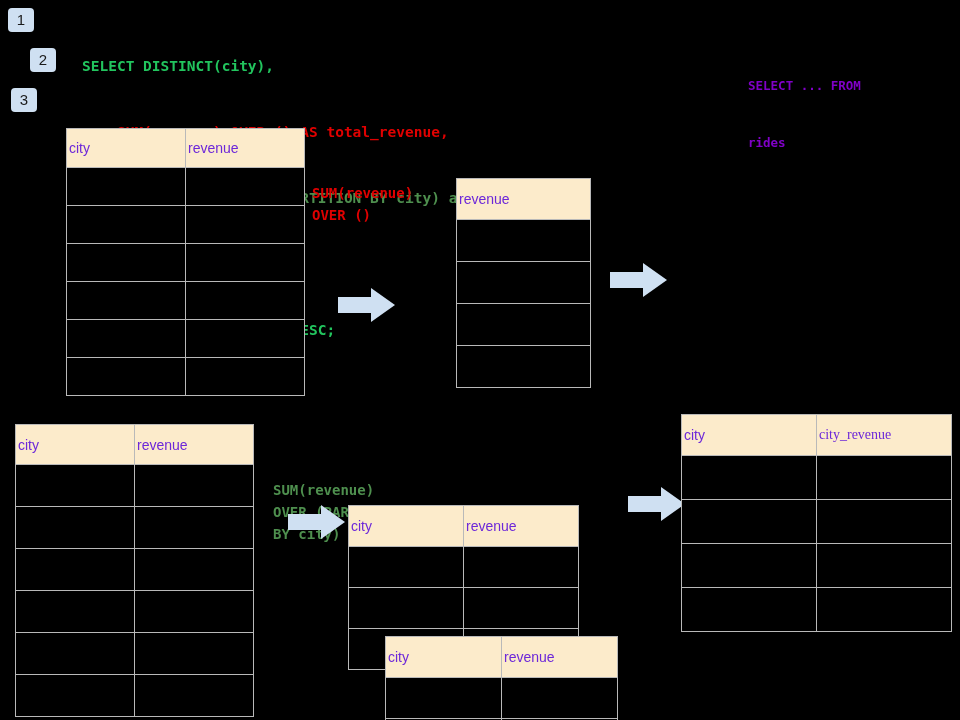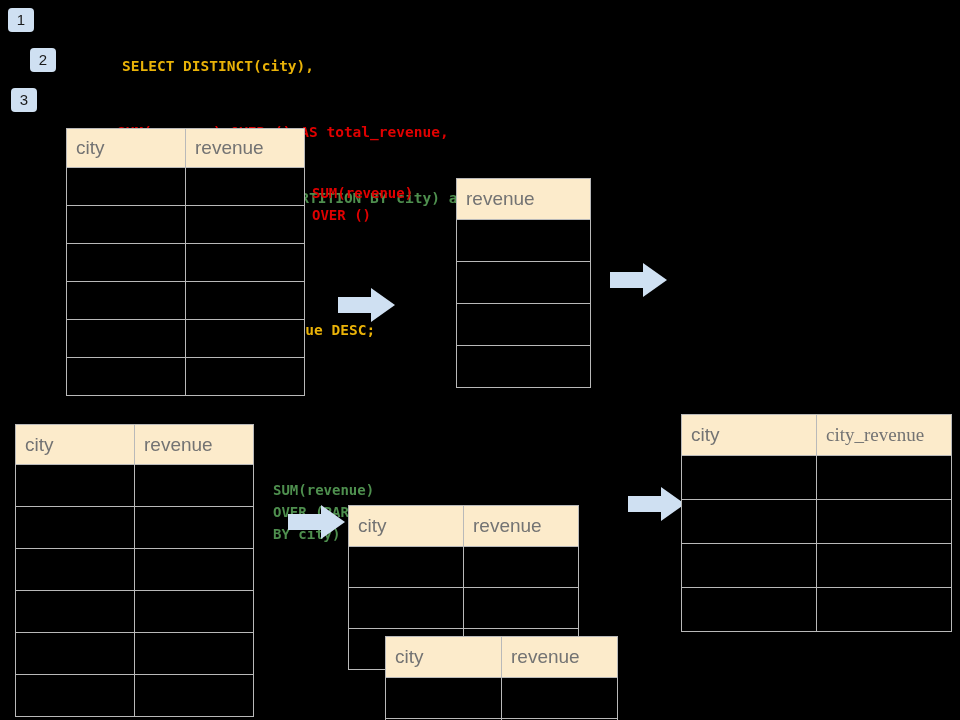--- a/index.html
+++ b/index.html
@@ -34,21 +34,21 @@
   .sql-block {
     position: absolute;
     font-family: "DejaVu Sans Mono", "Liberation Mono", monospace;
     font-size: 14.5px;
     font-weight: bold;
     line-height: 22px;
     white-space: pre;
     letter-spacing: 0px;
   }
   .sql-line { white-space: pre; }
-  .c-purple { color: #eab308; margin-left: 40px; }
+  .c-purple { color: #22c55e; }
   .c-red    { color: #e00000; }
   .c-green  { color: #4e8f4e; }
 
   .side-note {
     position: absolute;
     font-family: "DejaVu Sans Mono", "Liberation Mono", monospace;
     font-size: 12.5px;
     font-weight: bold;
     line-height: 19px;
     white-space: pre;
@@ -72,24 +72,24 @@
     table-layout: fixed;
     background: #000000;
   }
   .tbl td {
     border: 1px solid #b9b9b9;
     padding: 0;
     background: #000000;
   }
   .tbl td.hd {
     background: #fcebcb;
-    color: #737373;
+    color: #6d28d9;
     font-family: "Liberation Sans", sans-serif;
-    font-size: 19px;
-    padding: 0 0 0 9px;
+    font-size: 14px;
+    padding: 0 0 0 2px;
     vertical-align: middle;
     white-space: nowrap;
   }
 
   
   .arrow {
     position: absolute;
     width: 57px;
     height: 34px;
   }
@@ -122,20 +122,24 @@
   <div class="step-badge" style="left:11px; top:88px;">3</div>
 
   <div class="sql-block" style="left:82px; top:11px;">
     <div class="sql-line c-purple">SELECT DISTINCT(city),</div>
     <div class="sql-line c-red">    SUM(revenue) OVER () AS total_revenue,</div>
     <div class="sql-line c-green">    SUM(revenue) OVER (PARTITION BY city) as city_revenue</div>
     <div class="sql-line c-purple">  FROM rides</div>
     <div class="sql-line c-purple">  ORDER by city_revenue DESC;</div>
   </div>
 
+  <div class="side-note" style="left:748px; top:38px;">
+    <div>SELECT ... FROM</div>
+    <div>rides</div>
+  </div>
 
   <table class="tbl" style="left:66px; top:128px; width:238px;">
     <colgroup>
         <col style="width:119px">
         <col style="width:119px">
       </colgroup>
     <tbody>
       <tr>
         <td class="hd" style="height:38px;">city</td>
         <td class="hd" style="height:38px;">revenue</td>

